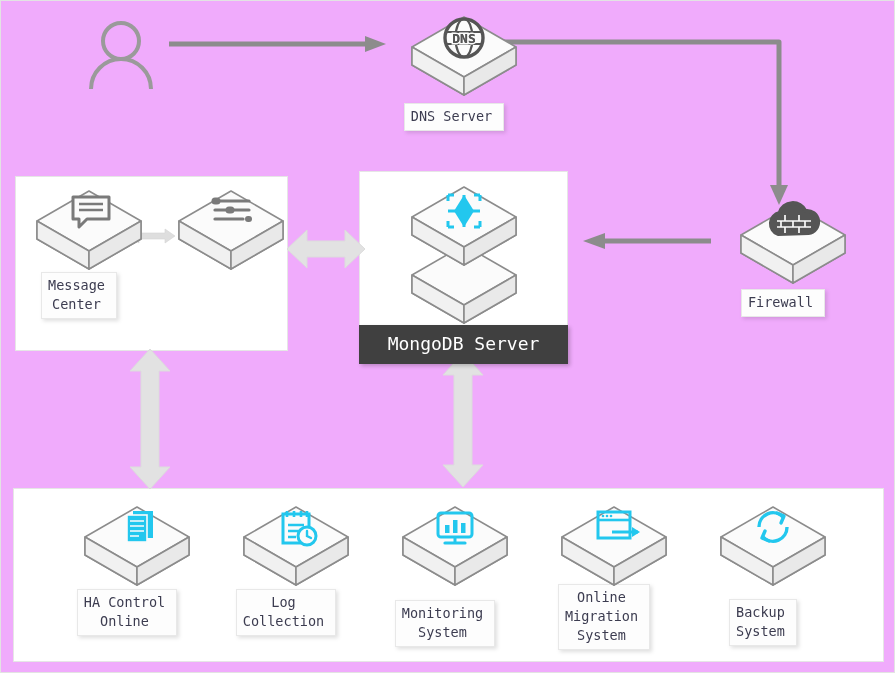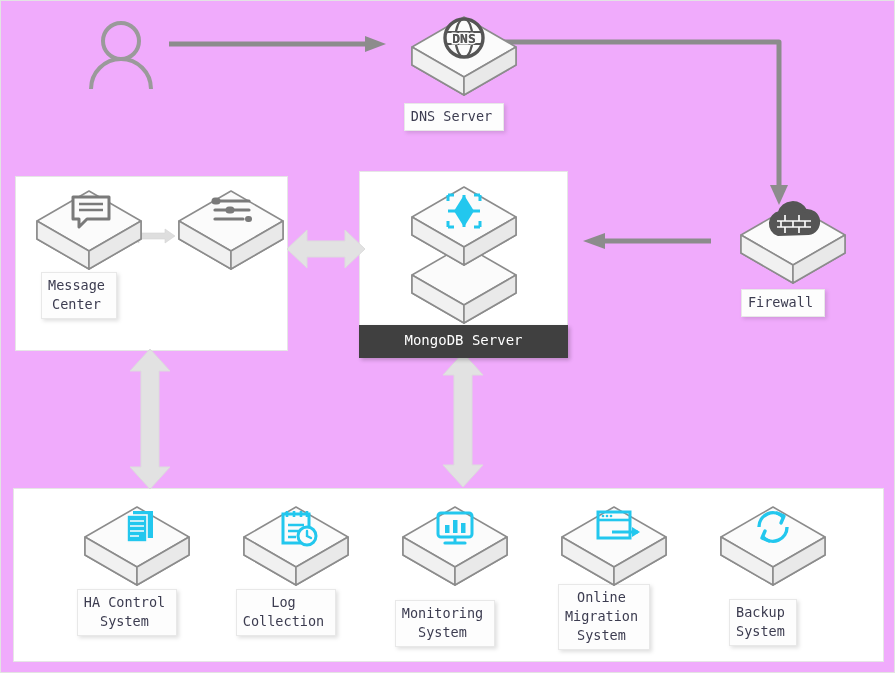--- a/index.html
+++ b/index.html
@@ -76,21 +76,21 @@
     position:absolute;
     left:358px;
     top:324px;
     width:209px;
     text-align:center;
   }
   #mongo-cap-holder .caption{
     display:block;
     width:100%;
     padding:5px 0 6px 0;
-    font-size:14px;
+    font-size:18px;
   }
 </style>
 </head>
 <body>
 
 <div id="canvas">
 
   <div class="panel" id="panel-left"></div>
   <div class="panel" id="panel-db"></div>
   <div class="panel" id="panel-bottom"></div>
@@ -285,21 +285,21 @@
           <rect x="56" y="10" width="20" height="27" fill="#22c7ee"></rect>
           <rect x="50" y="14" width="20" height="27" fill="#22c7ee" stroke="#fbfbfb" stroke-width="1.6"></rect>
           <g stroke="#fbfbfb" stroke-width="1.6">
             <path d="M53,20 L67,20 M53,25 L67,25 M53,30 L67,30 M53,35 L62,35"></path>
           </g>
         </g>
       </svg>
     </div>
     <div class="cap-wrap" style="margin-top:2px;">
       <span class="caption">HA Control
-System</span>
+Online</span>
     </div>
   </div>
 
   <div class="node" id="node-log" style="left:225px;top:500px;">
     <div class="cube">
       <svg width="120" height="90" viewBox="0 0 120 90">
         <g stroke="#8c8c8c" stroke-width="1.6" stroke-linejoin="round">
           <path d="M60,6 L112,36 L112,54 L60,84 L8,54 L8,36 Z" fill="#fbfbfb"></path>
           <path d="M8,36 L60,66 L112,36" fill="none"></path>
           <path d="M8,36 L60,66 L60,84 L8,54 Z" fill="#f1f1f1"></path>

